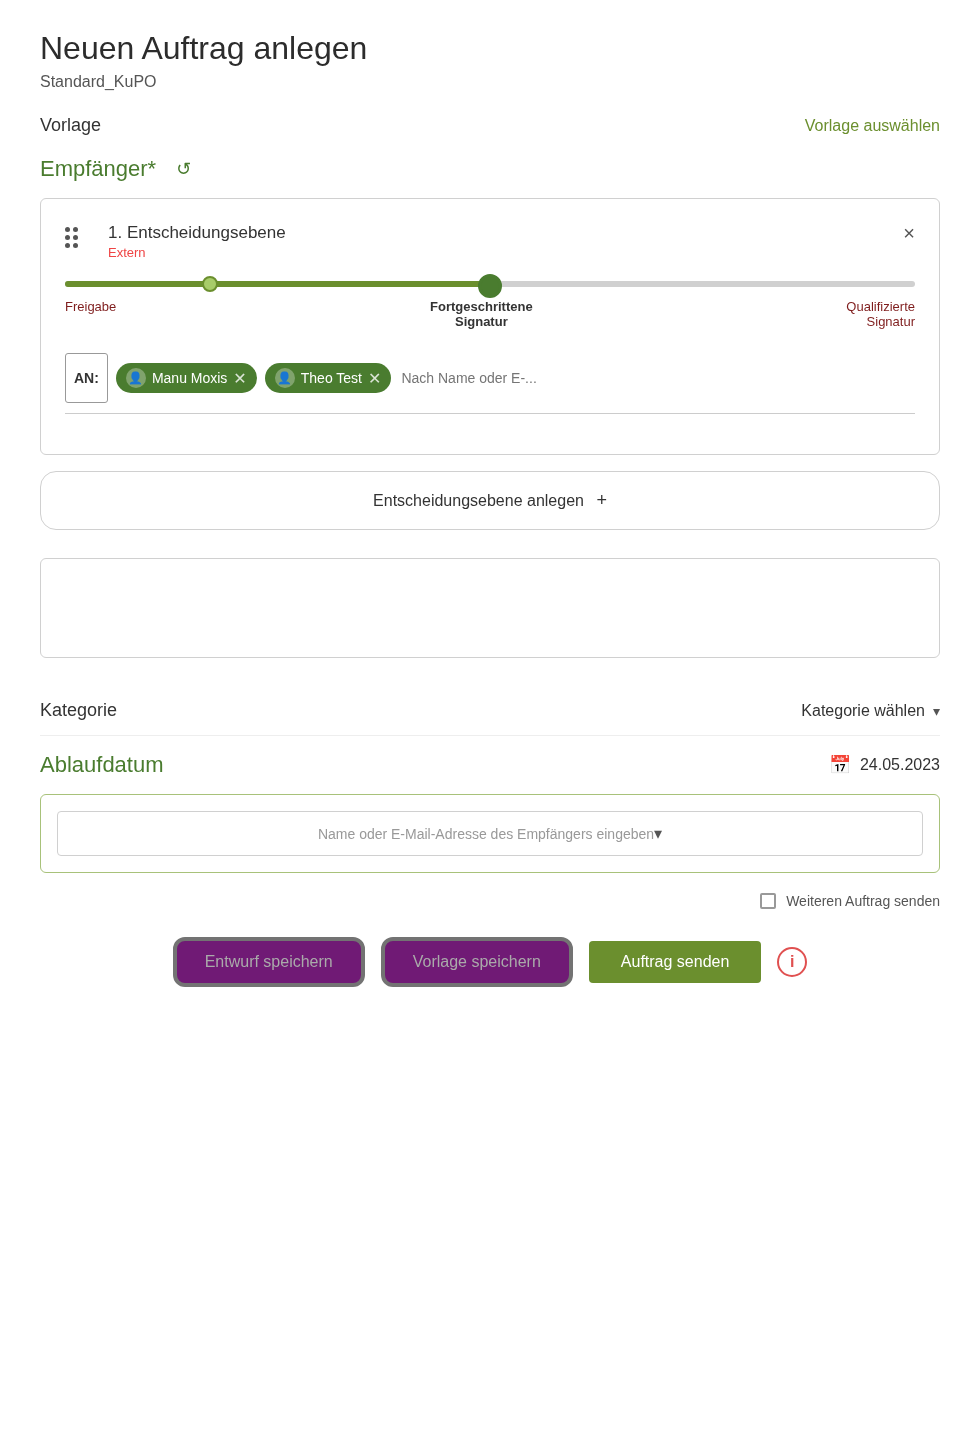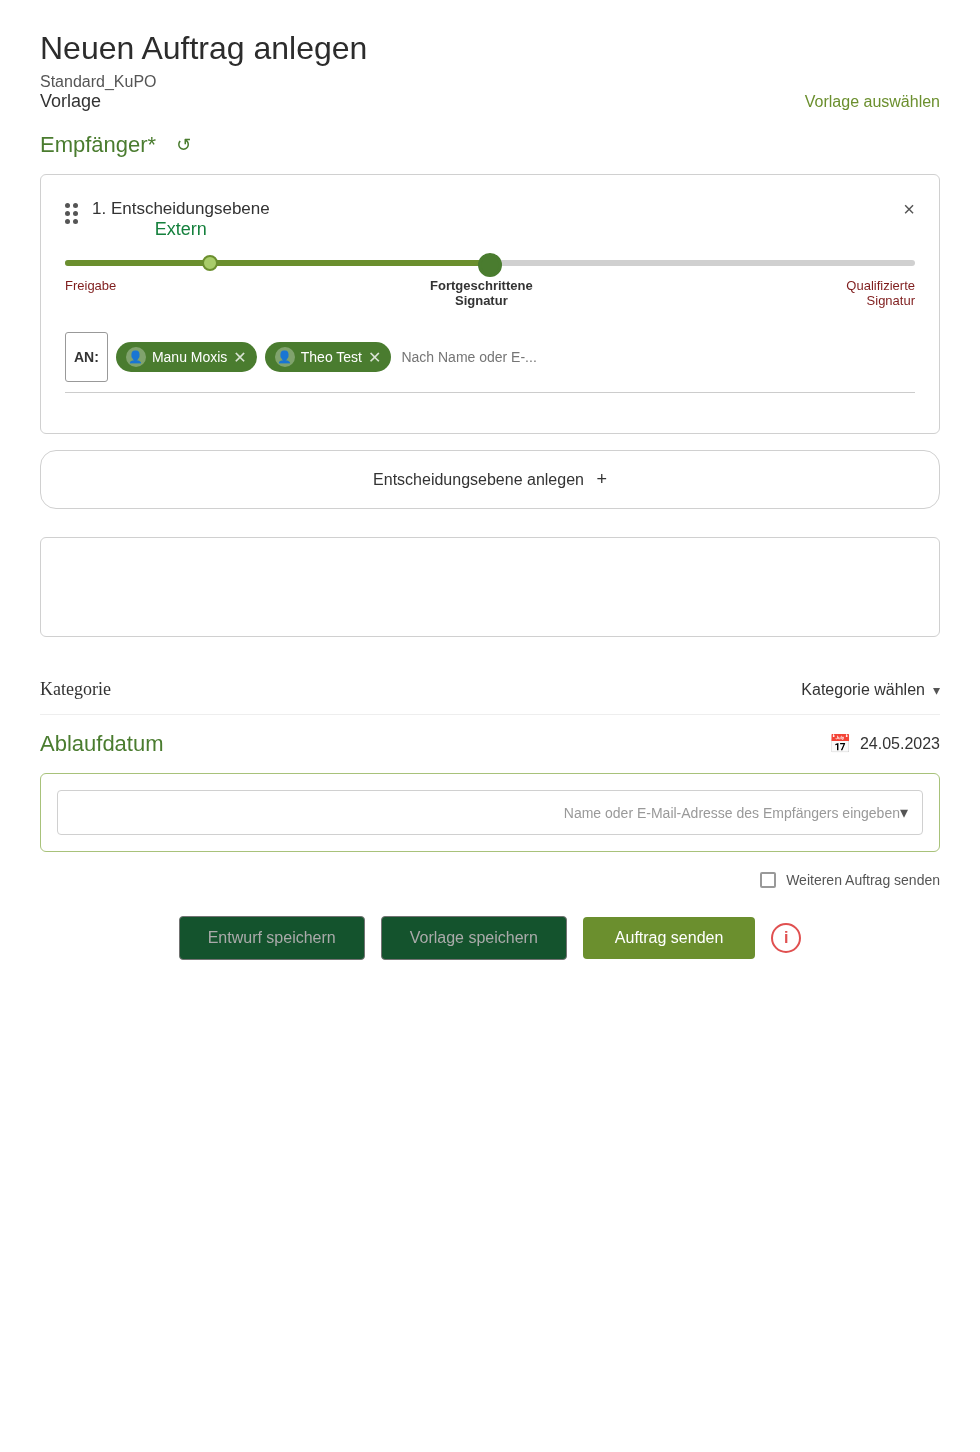--- a/index.html
+++ b/index.html
@@ -15,20 +15,21 @@
     .page-title {
       font-size: 32px;
       font-weight: 300;
       color: #2c2c2c;
       margin-bottom: 6px;
     }
 
     .subtitle {
       font-size: 16px;
       color: #555;
+      margin-bottom: 24px;
     }
 
     .vorlage-row {
       display: flex;
       justify-content: space-between;
       align-items: center;
       margin-bottom: 20px;
     }
 
     .vorlage-label {
@@ -72,22 +73,21 @@
     .card-header {
       display: flex;
       align-items: flex-start;
       justify-content: space-between;
       margin-bottom: 20px;
     }
 
     .card-header-left {
       display: flex;
       align-items: flex-start;
-      gap: 14px;
-      text-align: center;
+      gap: 30px;
     }
 
     .drag-handle {
       display: grid;
       grid-template-columns: 1fr 1fr;
       gap: 3px;
       margin-top: 4px;
       cursor: grab;
     }
 
@@ -98,22 +98,22 @@
       border-radius: 50%;
     }
 
     .entscheidungsebene-info h3 {
       font-size: 17px;
       font-weight: 500;
       color: #333;
     }
 
     .entscheidungsebene-info span {
-      font-size: 18px;
-      color: #15803d;
+      font-size: 13px;
+      color: #ef4444;
     }
 
     .close-btn {
       font-size: 20px;
       color: #555;
       cursor: pointer;
       line-height: 1;
       background: none;
       border: none;
     }
@@ -301,21 +301,20 @@
       justify-content: space-between;
       align-items: center;
       padding: 14px 0;
       border-bottom: 1px solid #eee;
       margin-bottom: 16px;
     }
 
     .kategorie-label {
       font-size: 18px;
       color: #333;
-      font-family: Liberation Serif, serif;
     }
 
     .kategorie-select {
       display: flex;
       align-items: center;
       gap: 8px;
       font-size: 16px;
       color: #333;
       cursor: pointer;
     }
@@ -362,21 +361,21 @@
 
     .signed-doc-title {
       font-size: 15px;
       font-weight: 600;
       color: #4a7c2f;
       margin-bottom: 12px;
     }
 
     .signed-doc-dropdown {
       display: flex;
-      justify-content: flex-end;
+      justify-content: center;
       align-items: center;
       border: 1px solid #d0d0d0;
       border-radius: 4px;
       padding: 12px 14px;
       cursor: pointer;
       background: #fff;
     }
 
     .signed-doc-placeholder {
       font-size: 14px;
@@ -413,23 +412,23 @@
     
     .footer-buttons {
       display: flex;
       justify-content: center;
       align-items: center;
       gap: 16px;
     }
 
     .btn-ghost {
       padding: 12px 28px;
-      border: 1px solid #737373;
-      border-radius: 4px;
-      background: #14532d;
+      border: 4px solid #737373;
+      border-radius: 12px;
+      background: #701a75;
       font-size: 16px;
       color: #aaa;
       cursor: pointer;
     }
 
     .btn-primary {
       padding: 12px 32px;
       border: none;
       border-radius: 4px;
       background: #6b8f2e;

